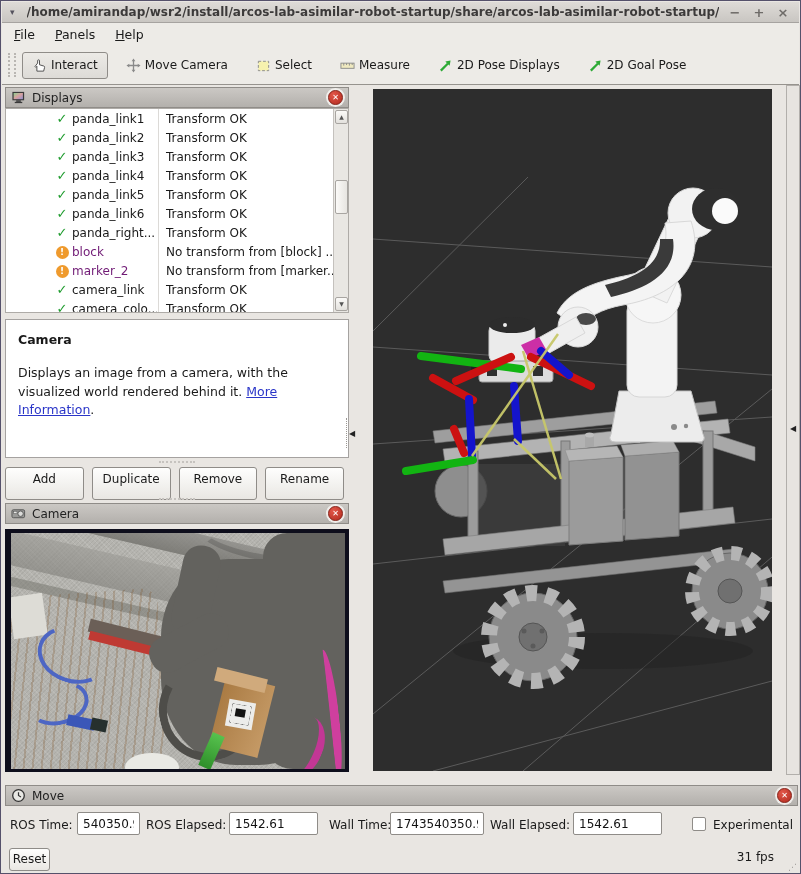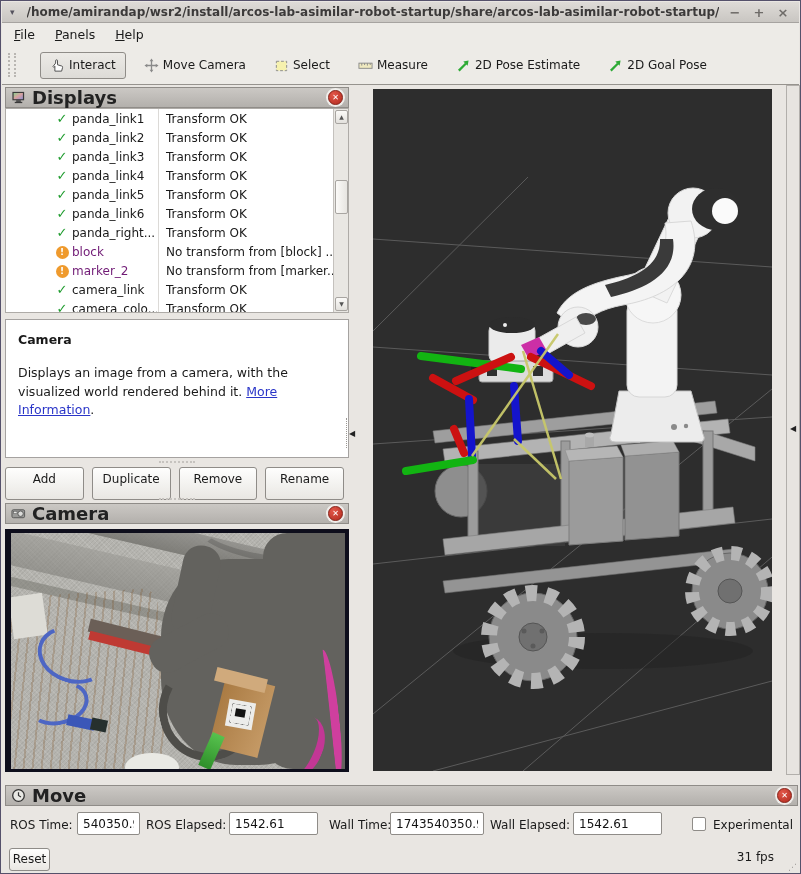--- a/index.html
+++ b/index.html
@@ -16,27 +16,27 @@
 
   
   .menubar { left:1px; top:22px; width:797px; height:23px; display:flex; align-items:center; gap:20px; padding:0 12px; background:#edebe7; }
   .menu-item { display:inline-block; font-size:12.5px; }
   .menu-item::first-letter { text-decoration:underline; }
 
   
   .toolbar { left:1px; top:45px; width:797px; height:39px; display:flex; align-items:center; padding:0 2px; background:#edebe7; border-bottom:1px solid #96938e; }
   .tb-handle { width:8px; height:24px; border-left:2px dotted #b9b6b2; border-right:2px dotted #b9b6b2; margin:0 6px 0 4px; }
   .tool { display:flex; align-items:center; gap:4px; padding:5px 9px; margin-right:8px; border:1px solid transparent; border-radius:3px; white-space:nowrap; }
-  .tool.active { background:linear-gradient(#eceae6,#dddbd7); border:1px solid #8f8c88;margin-left:18px; }
+  .tool.active { background:linear-gradient(#eceae6,#dddbd7); border:1px solid #8f8c88; }
   .tool svg { display:block; }
   .tb-spacer { flex:1; }
 
   
   .panel-hdr { height:21px; background:linear-gradient(#cbc8c4,#b3b0ac); border:1px solid #8f8c88; display:flex; align-items:center; gap:6px; padding:0 5px; }
-  .panel-hdr .ttl { font-weight:bold; font-size:18px; color:#222; flex:1; }
+  .panel-hdr .ttl { font-weight:normal; font-size:12px; color:#222; flex:1; }
   .closebtn { width:15px; height:15px; border-radius:8px; background:radial-gradient(circle at 35% 30%, #e2574a, #b22a1e); color:#fff; font-size:8px; font-weight:bold; line-height:14px; text-align:center; border:1px solid #8e241b; box-shadow:0 0 0 2px rgba(248,246,243,.85); }
 
   
   .tree { left:4px; top:107px; width:344px; height:205px; background:#fff; border:1px solid #aeaba7; overflow:hidden; }
   .tree-divider { position:absolute; left:152px; top:0; bottom:0; width:1px; background:#dcdad7; }
   .trow { height:19px; display:flex; align-items:center; }
   .trow .indent { width:46px; flex:none; }
   .trow .ricon { width:20px; flex:none; text-align:center; }
   .ok-glyph { color:#1f9c2e; font-size:13px; font-weight:bold; }
   .warn-glyph { display:inline-block; width:13px; height:13px; border-radius:50%; background:#ef9a2d; color:#fff; font-size:9px; font-weight:bold; line-height:13px; text-align:center; }
@@ -129,21 +129,21 @@
           <rect x="1" y="5.5" width="14" height="5.5" fill="#efe9c0" stroke="#8a8a8a"></rect>
           <path d="M4 5.5v2.6M7 5.5v2M10 5.5v2.6M13 5.5v2" stroke="#8a8a8a"></path>
         </svg>
       <span>Measure</span>
     </div>
     <div class="tool">
       <svg width="15" height="15" viewBox="0 0 16 16">
           <path d="M3 13.5 10.6 5.9" stroke="#2daa35" stroke-width="2.4"></path>
           <path d="M13.4 2.6 12.4 8.2 7.8 3.6Z" fill="#2daa35"></path>
         </svg>
-      <span>2D Pose Estimate</span>
+      <span>2D Pose Displays</span>
     </div>
     <div class="tool">
       <svg width="15" height="15" viewBox="0 0 16 16">
           <path d="M3 13.5 10.6 5.9" stroke="#2daa35" stroke-width="2.4"></path>
           <path d="M13.4 2.6 12.4 8.2 7.8 3.6Z" fill="#2daa35"></path>
         </svg>
       <span>2D Goal Pose</span>
     </div>
     <div class="tb-spacer"></div>
 

